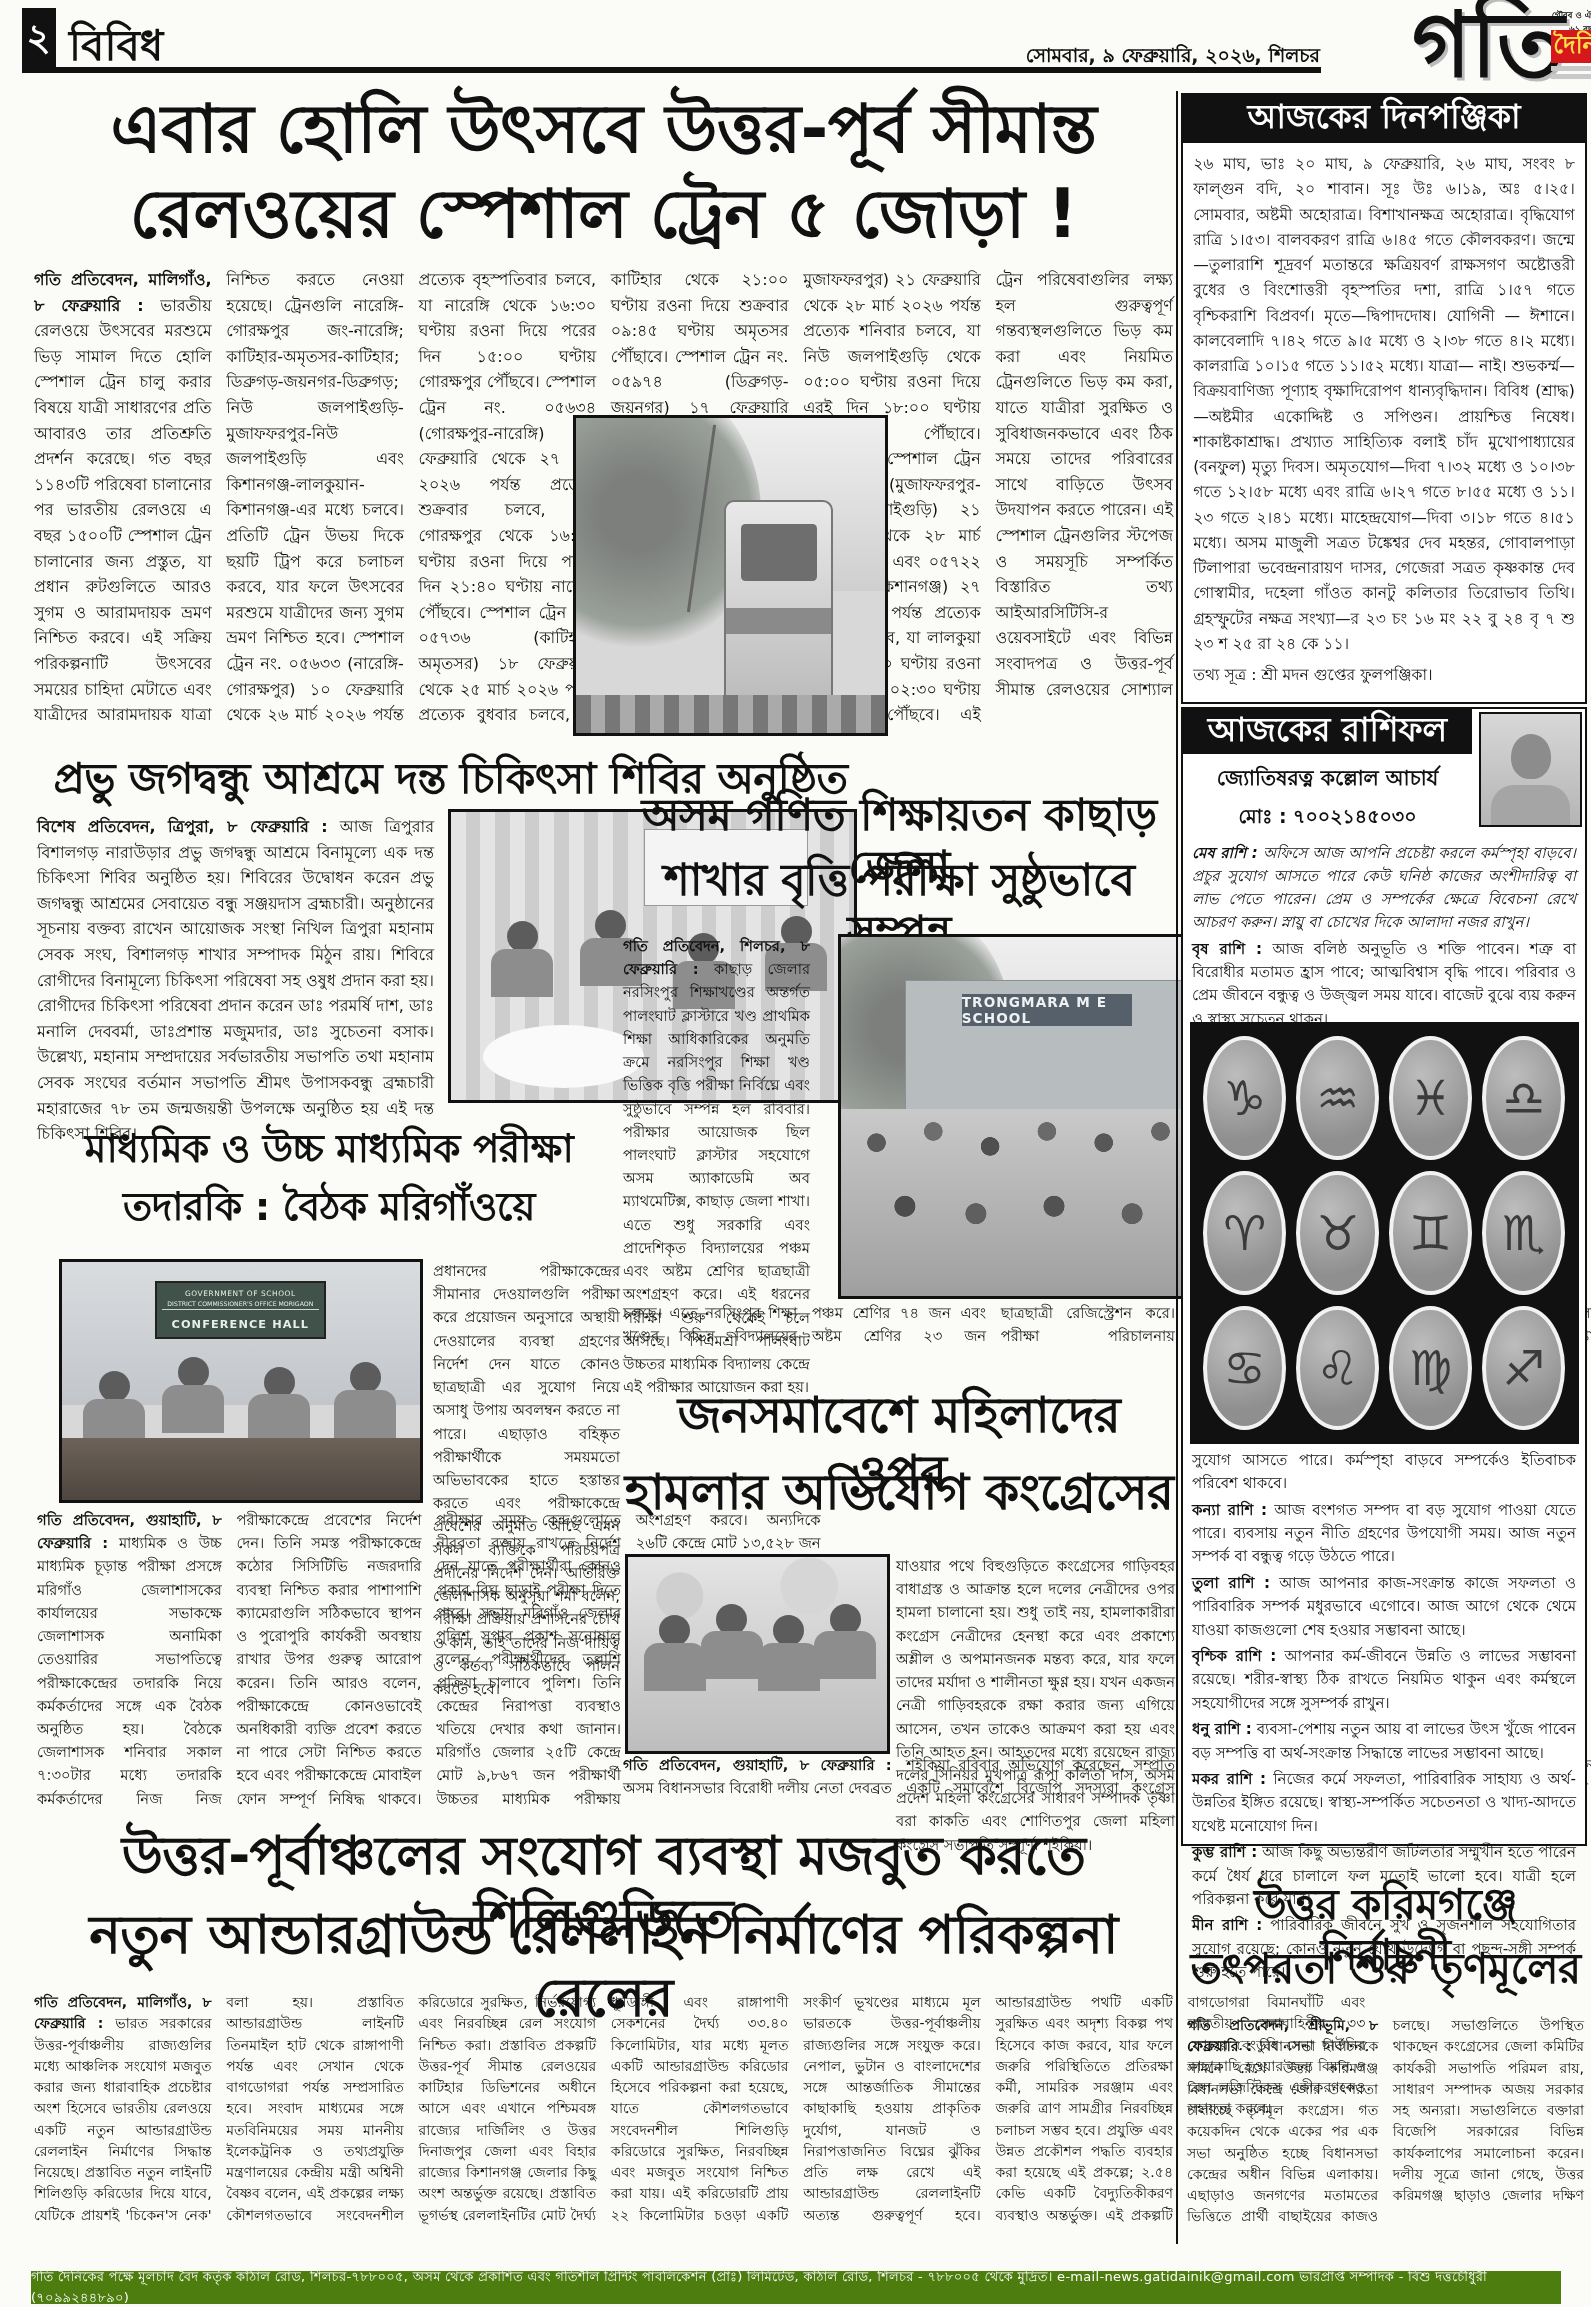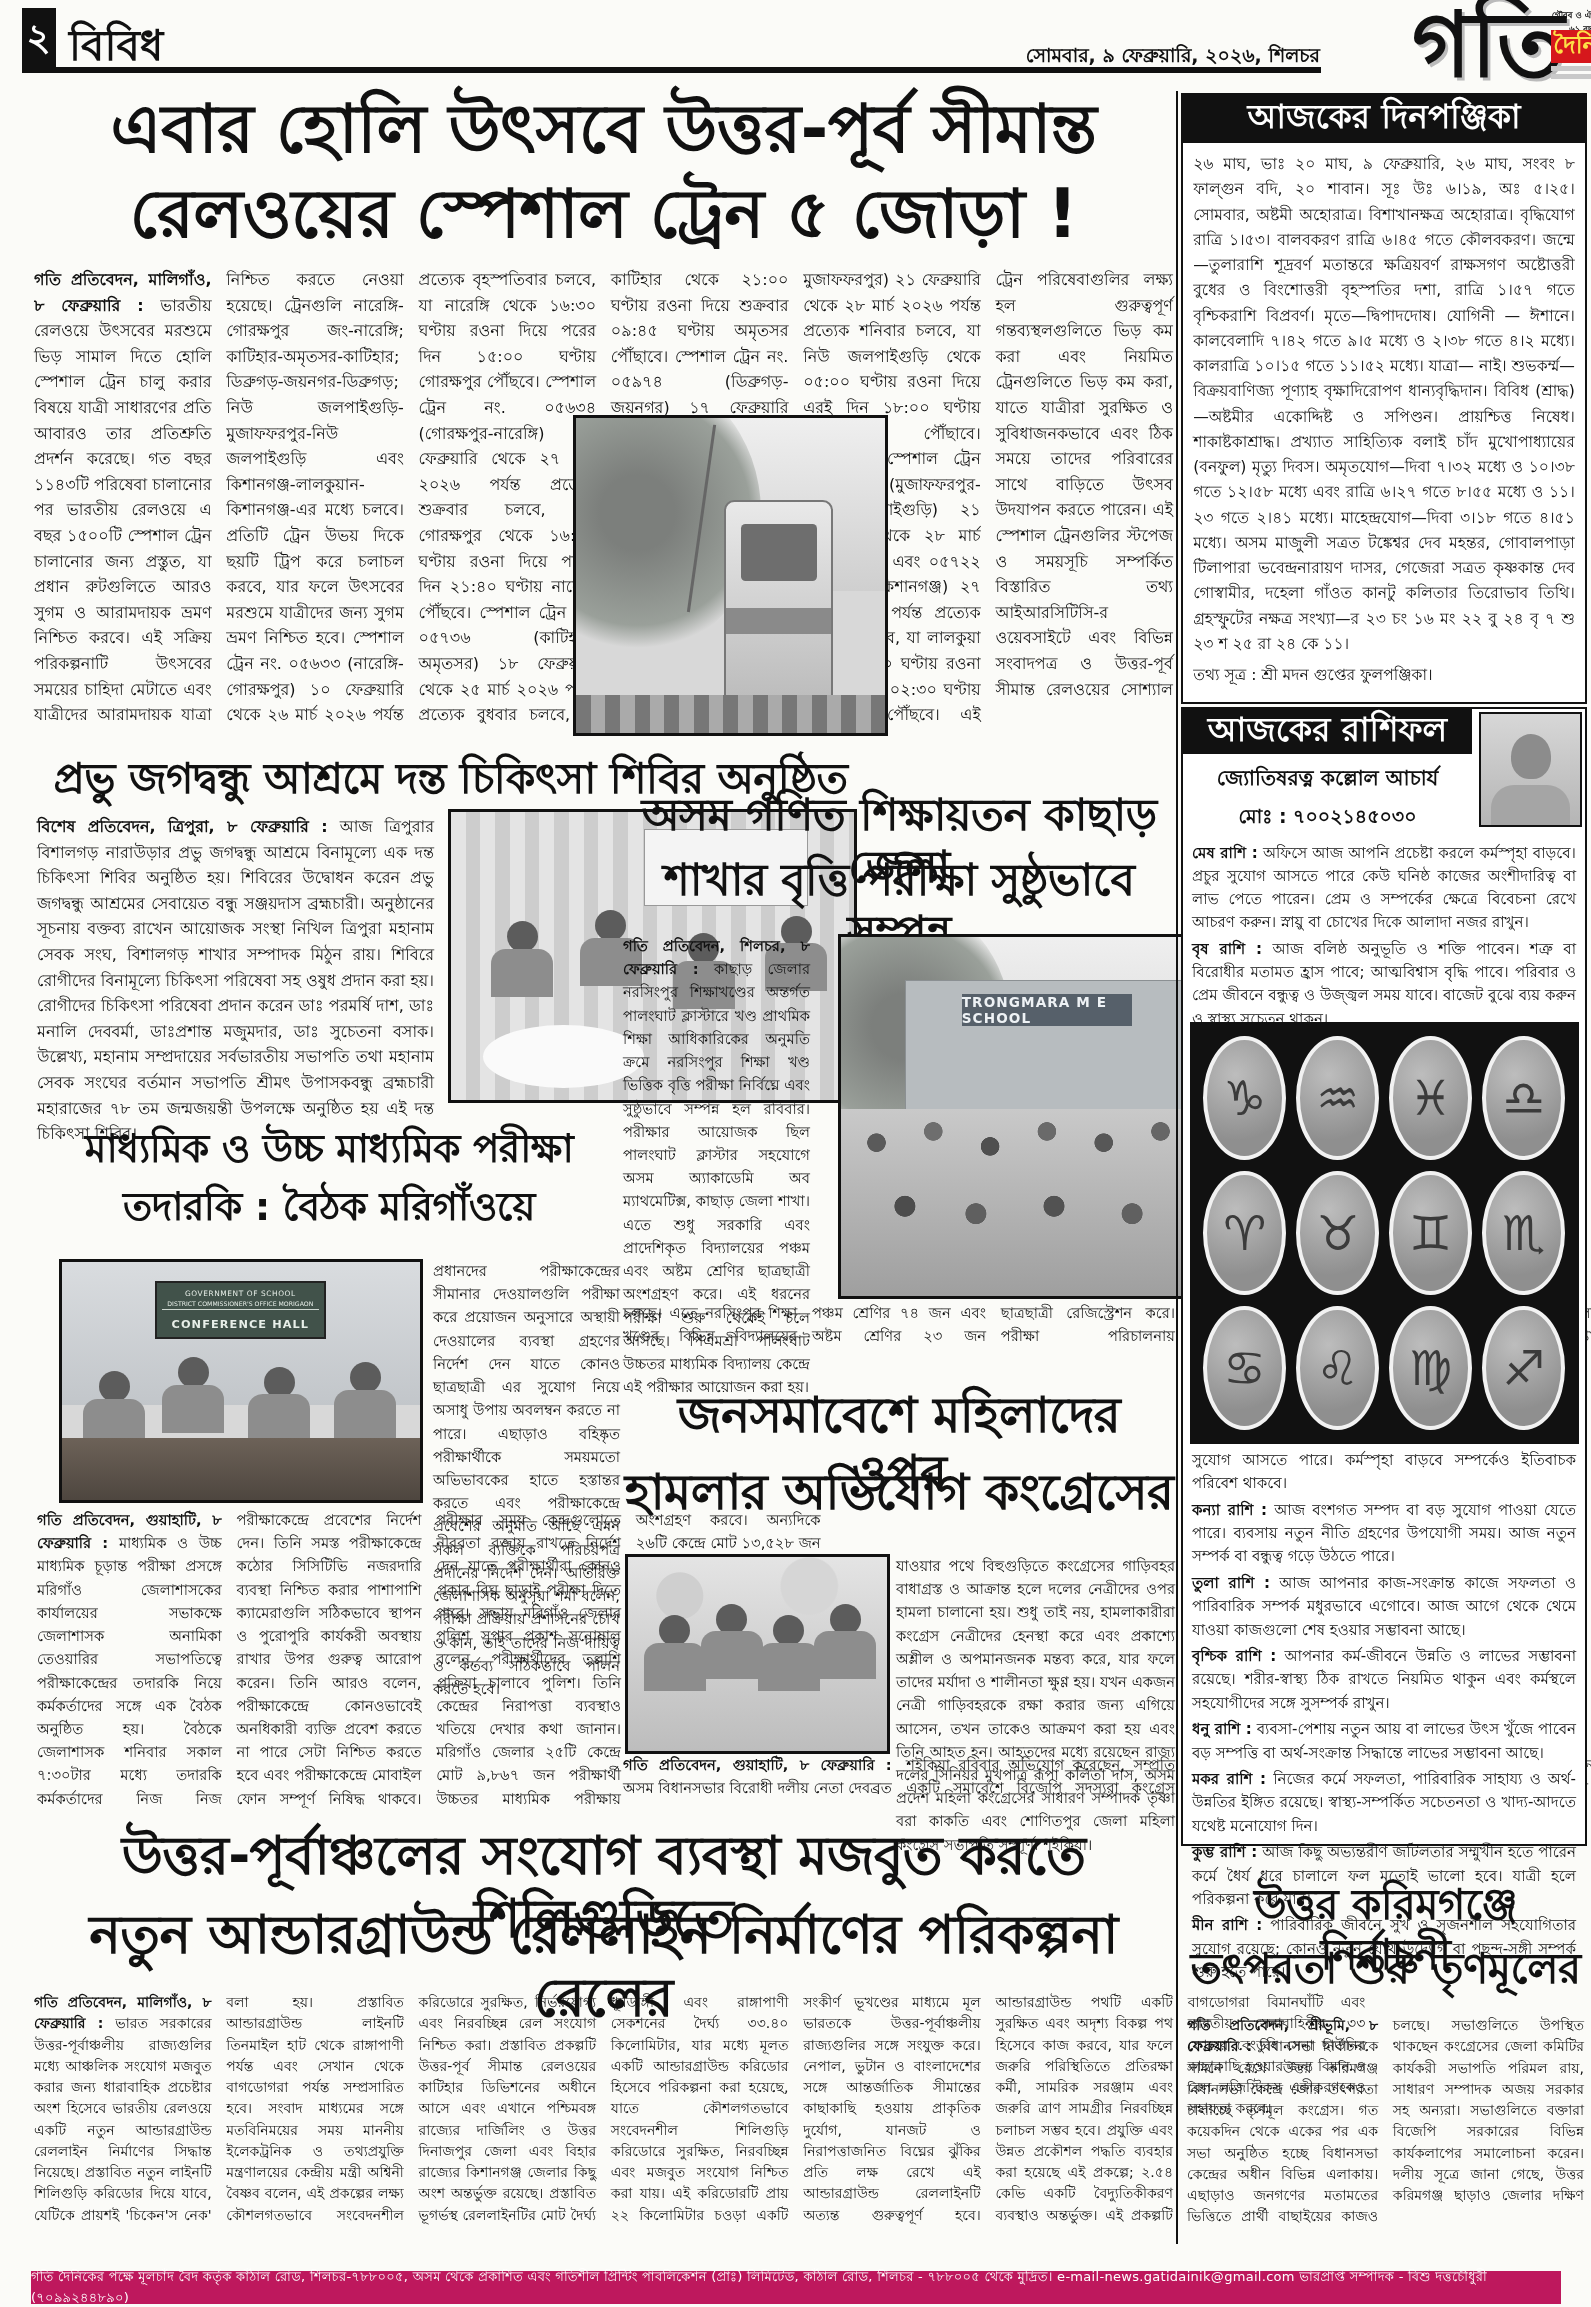--- a/index.html
+++ b/index.html
@@ -79,21 +79,21 @@
                     radial-gradient(circle at 60% 52%,#525252 10.2px,transparent 10.8px),
                     radial-gradient(circle at 82% 56%,#606060 10.2px,transparent 10.8px),
                     linear-gradient(#c9c9c9,#9f9f9f);}
   .leafbg{position:absolute;inset:0;background:
           radial-gradient(circle at 20% 20%,#cfcfcf 23px,transparent 24px),
           radial-gradient(circle at 70% 15%,#d6d6d6 28px,transparent 29.5px),
           linear-gradient(#e4e4e4,#bdbdbd);}
   .portrait{position:absolute;border:2.3px solid #111;background:linear-gradient(#d7d7d7,#b5b5b5);}
   .portrait .head{position:absolute;left:50%;top:18%;width:40px;height:45px;margin-left:-20px;border-radius:50% 50% 45% 45%;background:#8c8c8c;}
   .portrait .shoulders{position:absolute;left:50%;bottom:0;width:79px;height:40px;margin-left:-40px;border-radius:23px 23px 0 0;background:#a5a5a5;}
-  .footerbar{background:#be185d;color:#fff;display:flex;align-items:center;justify-content:center;
+  .footerbar{background:#4d7c0f;color:#fff;display:flex;align-items:center;justify-content:center;
              font-size:13px;letter-spacing:0.3px;}
   .vsep{position:absolute;width:1.7px;background:#111;}
 </style>
 </head>
 <body>
 
 <div class="page">
 
   <div class="abs pageno" style="left:21.5px;top:8px;width:34px;height:62px;">
       <span>২</span>
@@ -252,21 +252,21 @@
   <div class="abs boxed" style="left:1181px;top:707px;width:402px;height:1135px;">
     <div class="blackbar panel-title abs" style="left:0;top:0;width:289px;height:45px;">আজকের রাশিফল</div>
     <div class="portrait" style="left:296px;top:3.4px;width:99px;height:111px;">
       <div class="head"></div>
         <div class="shoulders"></div>
     </div>
     <div class="astro-name" style="margin-top:54px;width:289px;">জ্যোতিষরত্ন কল্লোল আচার্য</div>
     <div class="astro-phone" style="width:289px;margin-top:4.5px;">মোঃ : ৭০০২১৪৫০৩০</div>
 
     <div class="horo" style="padding:8px 9px 0 9px;">
-      <p style="margin:0 0 3.4px 0;"><span class="zsign">মেষ রাশি :</span> <span>অফিসে আজ আপনি প্রচেষ্টা করলে কর্মস্পৃহা বাড়বে। প্রচুর সুযোগ আসতে পারে কেউ ঘনিষ্ঠ কাজের অংশীদারিত্ব বা লাভ পেতে পারেন। প্রেম ও সম্পর্কের ক্ষেত্রে বিবেচনা রেখে আচরণ করুন। স্নায়ু বা চোখের দিকে আলাদা নজর রাখুন।</span></p>
+      <p style="margin:0 0 3.4px 0;font-style:italic;"><span class="zsign">মেষ রাশি :</span> <span>অফিসে আজ আপনি প্রচেষ্টা করলে কর্মস্পৃহা বাড়বে। প্রচুর সুযোগ আসতে পারে কেউ ঘনিষ্ঠ কাজের অংশীদারিত্ব বা লাভ পেতে পারেন। প্রেম ও সম্পর্কের ক্ষেত্রে বিবেচনা রেখে আচরণ করুন। স্নায়ু বা চোখের দিকে আলাদা নজর রাখুন।</span></p>
       <p style="margin:0 0 3.4px 0;"><span class="zsign">বৃষ রাশি :</span> <span>আজ বলিষ্ঠ অনুভূতি ও শক্তি পাবেন। শত্রু বা বিরোধীর মতামত হ্রাস পাবে; আত্মবিশ্বাস বৃদ্ধি পাবে। পরিবার ও প্রেম জীবনে বন্ধুত্ব ও উজ্জ্বল সময় যাবে। বাজেট বুঝে ব্যয় করুন ও স্বাস্থ্য সচেতন থাকুন।</span></p>
       <p style="margin:0 0 3.4px 0;"><span class="zsign">মিথুন রাশি :</span> <span>আজ পরিকল্পিত সুযোগের ফলে ধনলাভ বা ভালো খবর আসতে পারে। কর্মক্ষেত্রে সাফল্য ও পুরনো ঋণ ফেরত পাওয়া সম্ভব। ঘর-বন্ধু ও ভাই-বোনদের থেকে সহায়তা পাবেন।</span></p>
       <p style="margin:0 0 3.4px 0;"><span class="zsign">কর্কট রাশি :</span> <span>আজ মজা ও আনন্দের পরিবেশে সময় কাটবে। পরিবারের সদস্যদের সঙ্গে মধুর সম্পর্ক গড়ে উঠবে। অতীতের অপ্রয়োজনীয় ব্যয়ের কারণে ব্যয় সীমিত রাখুন।</span></p>
       <p style="margin:0;"><span class="zsign">সিংহ রাশি :</span> <span>আজ কিছু দফতর বা ব্যবসায়িক ক্ষেত্রে খ্যাতি ও সাফল্যের</span></p>
     </div>
 
     <div class="abs" style="left:6.8px;top:313px;width:389px;height:422px;">
       <div class="zod-grid">
         <div class="medal">
             <span>♑</span>

